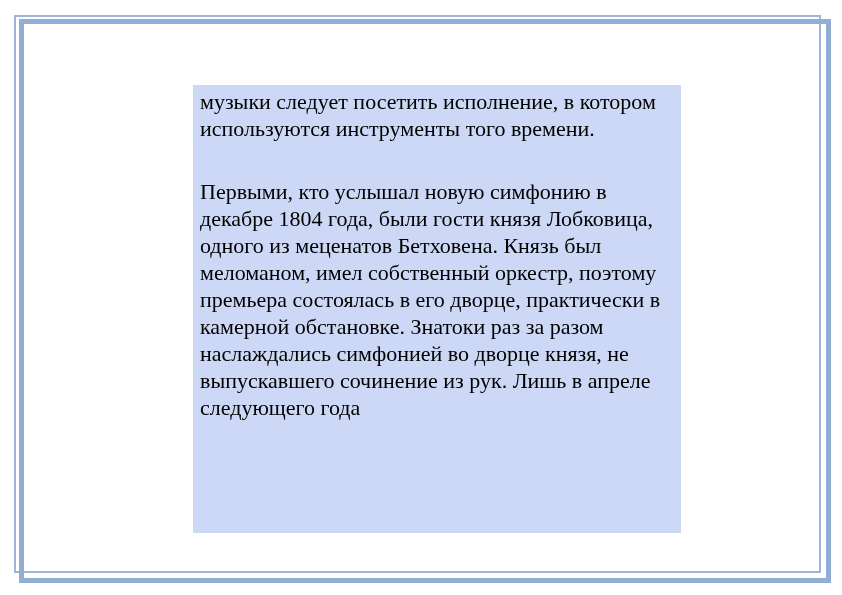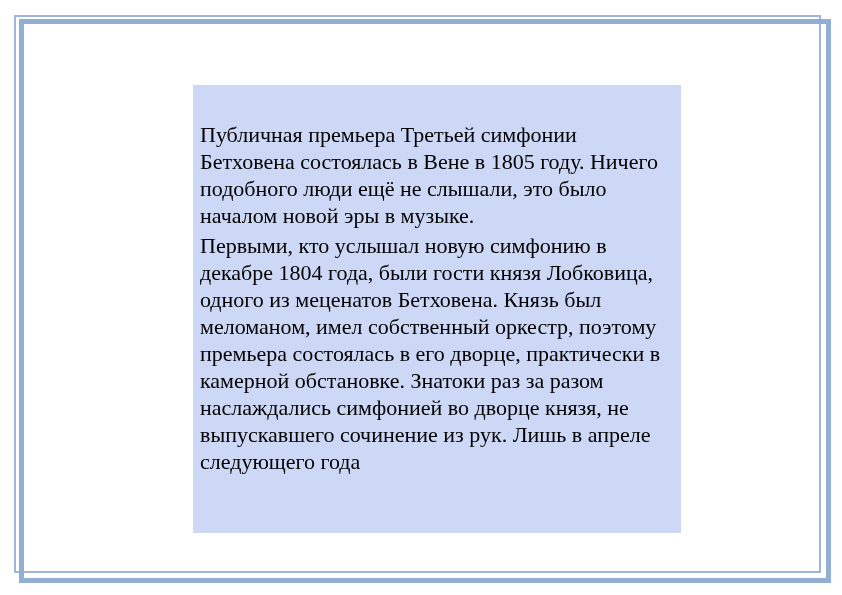--- a/index.html
+++ b/index.html
@@ -62,23 +62,23 @@
 <body>
 
 <div class="slide">
 
   <div class="frame-thin"></div>
 
   <div class="frame-thick"></div>
 
   <div class="textbox">
 
+    <p>музыки следует посетить исполнение, в котором используются инструменты того времени.</p>
 
     <div class="para-spacer"></div>
 
 
-    <p>Публичная премьера Третьей симфонии Бетховена состоялась в Вене в 1805 году. Ничего подобного люди ещё не слышали, это было началом новой эры в музыке.</p>
 
     <p>Первыми, кто услышал новую симфонию в декабре 1804 года, были гости князя Лобковица, одного из меценатов Бетховена. Князь был меломаном, имел собственный оркестр, поэтому премьера состоялась в его дворце, практически в камерной обстановке. Знатоки раз за разом наслаждались симфонией во дворце князя, не выпускавшего сочинение из рук. Лишь в апреле следующего года</p>
 
   </div>
 
 </div>
 
 </body></html>

